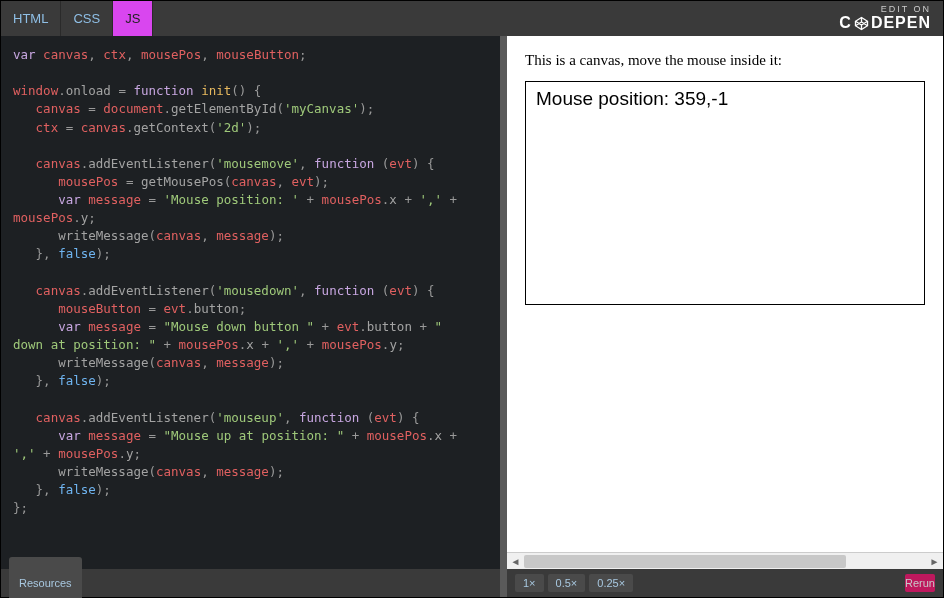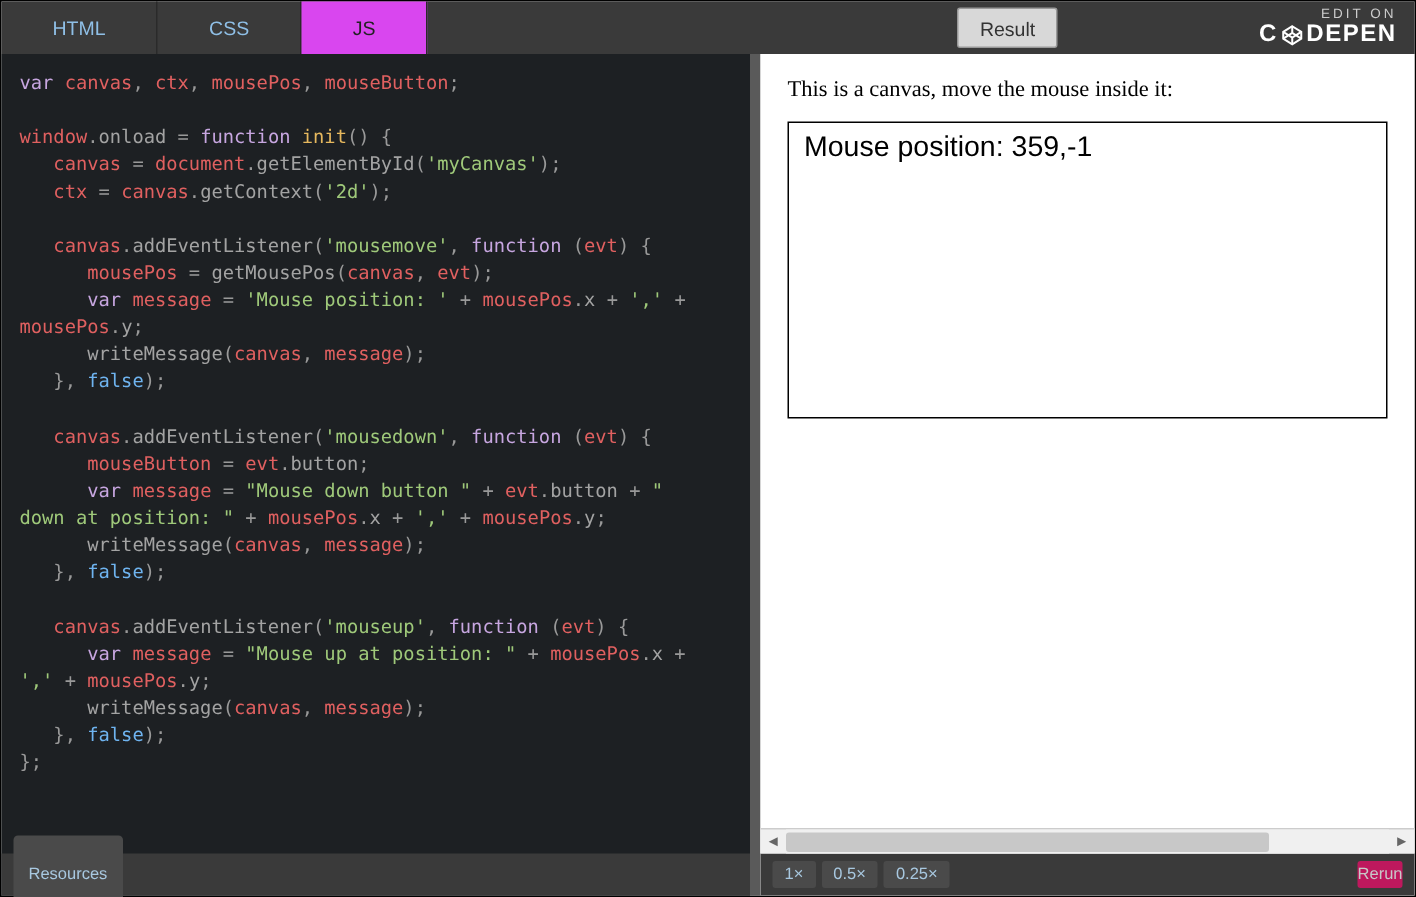--- a/index.html
+++ b/index.html
@@ -21,21 +21,21 @@
   height: 35px;
   background: #3a3a3a;
   display: flex;
   align-items: stretch;
   position: relative;
 }
 .tabs-left {
   display: flex;
 }
 .tab {
-  padding: 0 34px;
+  padding: 0 12px;
   display: flex;
   align-items: center;
   font-size: 13px;
   cursor: pointer;
   color: #999;
   border-right: 1px solid #2a2a2a;
 }
 .tab.html { color: #8fbfe6; }
 .tab.css { color: #8fbfe6; }
 .tab.js {
@@ -135,21 +135,21 @@
   overflow: auto;
   font-family: "Times New Roman", serif;
 }
 .result-text {
   font-size: 15px;
   margin-bottom: 12px;
 }
 .canvas-box {
   border: 1.5px solid #000;
   width: 400px;
-  height: 198px;
+  height: 224px;
   padding: 6px 10px;
   font-family: Arial, sans-serif;
   font-size: 19px;
 }
 .hscroll {
   height: 17px;
   background: #f0f0f0;
   border-top: 1px solid #ccc;
   position: relative;
   display:flex;
@@ -219,24 +219,20 @@
 </head>
 <body>
 
 <div class="outer">
 
   <div class="topbar">
     <div class="tabs-left">
       <div class="tab html">HTML</div>
       <div class="tab css">CSS</div>
       <div class="tab js">JS</div>
-    </div>
-    <div style="flex:1;display:flex;">
-      <div style="width:345px"></div>
-      <button class="result-btn" style="margin:4px 0 4px 8px">Result</button>
     </div>
     <div class="right-header">
       <div style="text-align:right">
         <div class="editon">EDIT ON</div>
         <div class="codepen-logo">
           <span>C</span>
             <span class="cube">
               <svg viewBox="0 0 20 20" width="15" height="15">
                 <g stroke="#fff" stroke-width="1.8" fill="none">
                   <path d="M10 2 L18 7 L18 13 L10 18 L2 13 L2 7 Z"></path>

